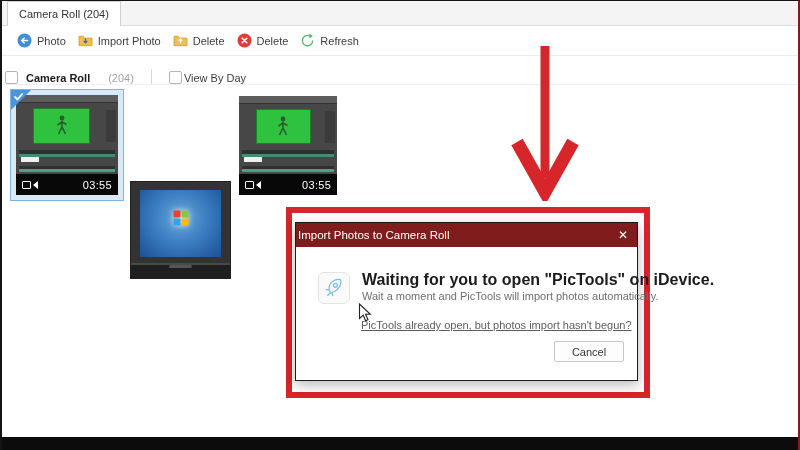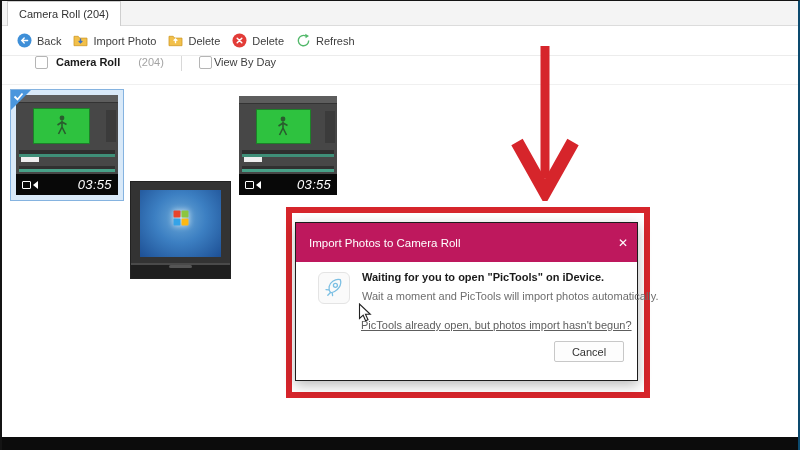--- a/index.html
+++ b/index.html
@@ -1,36 +1,36 @@
 <!DOCTYPE html>
 <html><head>
 <meta charset="utf-8">
 <style>
   * { margin:0; padding:0; box-sizing:border-box; }
   body { background:#888; font-family:"Liberation Sans", sans-serif; }
   .screen{
     position:relative; width:800px; height:450px; background:#fff; overflow:hidden;
-    border-left:2px solid #141414; border-right:2px solid #0c4a6e; border-top:1px solid #141414;
+    border-left:2px solid #141414; border-right:2px solid #7f1d1d; border-top:1px solid #141414;
   }
   .bottom-bar{ position:absolute; left:0; right:0; bottom:0; height:13px; background:#0c0c0c; }
 
   
   .tab-bar{ height:25px; background:#f4f4f4; border-bottom:1px solid #dcdcdc; position:relative; }
   .tab{ position:absolute; left:5px; top:0; height:25px; background:#fff;
         border:1px solid #cfcfcf; border-bottom:none; display:flex; align-items:center;
         padding:0 11px; font-size:11px; color:#333; }
 
   
   .toolbar{ height:30px; display:flex; align-items:center; padding-left:15px; gap:12px;
             background:#fff; border-bottom:1px solid #ececec; }
   .tbtn{ display:flex; align-items:center; gap:5px; font-size:11px; color:#3d3d3d; cursor:default; white-space:nowrap; }
   .tbtn svg{ display:block; }
 
   
-  .filter-row{ height:29px; display:flex; align-items:flex-start; padding-left:33px; font-size:11px; background:#fff; border-bottom:1px solid #f0f0f0;}
+  .filter-row{ height:29px; display:flex; align-items:flex-end; padding-left:3px; font-size:11px; background:#fff; border-bottom:1px solid #f0f0f0;}
   .checkbox{ width:13px; height:13px; border:1px solid #b5b5b5; border-radius:2px; background:#fff; }
   .f-label-bold{ font-weight:bold; color:#1a1a1a; margin-left:8px; }
   .f-count{ color:#a3a3a3; margin-left:18px; }
   .f-divider{ width:1px; height:15px; background:#d8d8d8; margin:0 17px; }
   .f-label{ color:#3d3d3d; margin-left:2px; }
 
   
   .sel-frame{ position:absolute; left:8px; top:88px; width:114px; height:112px;
               background:#d9e9f8; border:1px solid #85b3e0; padding:5px; }
   .sel-check{ position:absolute; left:0; top:0; z-index:3; }
@@ -41,21 +41,21 @@
              display:flex; align-items:center; justify-content:center; }
   .vt-panel{ position:absolute; right:2%; top:15%; width:10%; height:32%; background:#3b3b3b; }
   .vt-row1{ position:absolute; left:3%; top:55%; right:3%; height:4%; background:#2f2f2f; box-shadow:0 3px 0 #3f8f78; }
   .vt-chip{ position:absolute; left:5%; top:62%; width:18%; height:5%; background:#efefef; }
   .vt-row2{ position:absolute; left:3%; top:71%; right:3%; height:3%; background:#303030; box-shadow:0 3px 0 #48a188; }
   .vt-bottom{ position:absolute; left:0; right:0; bottom:0; height:21%; background:#080808;
               display:flex; align-items:center; padding:0 6%; }
   .cam-body{ width:9px; height:8px; border:1.6px solid #fff; border-radius:1px; }
   .cam-lens{ width:0; height:0; border-top:4px solid transparent; border-bottom:4px solid transparent;
              border-right:5px solid #fff; margin-left:2px; }
-  .vt-dur{ margin-left:auto; color:#fff; font-size:13px; letter-spacing:.3px;font-style:italic; }
+  .vt-dur{ margin-left:auto; color:#fff; font-size:11px; letter-spacing:.3px; }
 
   .laptop{ position:relative; width:100%; height:100%; background:#333; overflow:hidden; border:1px solid #222; }
   .laptop-screen{ position:absolute; left:9%; top:8%; right:9%; bottom:22%;
      background:radial-gradient(ellipse at 50% 42%, #6aa8d8 0%, #3c7fc2 45%, #1d4f94 100%); }
   .win-logo{ position:absolute; left:50%; top:42%; transform:translate(-50%,-50%);
      display:grid; grid-template-columns:7px 7px; grid-template-rows:7px 7px; gap:1px; filter:drop-shadow(0 0 3px rgba(255,255,255,.8)); }
   .win-logo i{ display:block; border-radius:1px; }
   .laptop-base{ position:absolute; left:0; right:0; bottom:0; height:16%; background:#1f1f1f; border-top:2px solid #4a4a4a; }
   .laptop-hinge{ position:absolute; left:38%; right:38%; bottom:10%; height:4%; background:#555; border-radius:2px; }
 
@@ -69,26 +69,26 @@
       #4e5c44; }
 
   
   .red-box{ position:absolute; left:284px; top:206px; width:364px; height:191px;
             border:6px solid #d6252b; z-index:8; }
   .red-arrow{ position:absolute; left:505px; top:40px; z-index:8; }
 
   
   .dialog{ position:absolute; left:293px; top:221px; width:343px; height:159px; background:#fff;
            border:1px solid #1c1c1c; box-shadow:0 4px 12px rgba(0,0,0,.28); z-index:9; }
-  .dlg-titlebar{ height:39px; background:#be185d; color:#fff; display:flex; align-items:center;
-                 padding:0 9px 0 13px; font-size:11.5px; }
+  .dlg-titlebar{ height:24px; background:#7f1d1d; color:#fff; display:flex; align-items:center;
+                 padding:0 9px 0 2px; font-size:11.5px; }
   .dlg-close{ margin-left:auto; font-size:12px; line-height:1; cursor:default; color:#fff; }
   .dlg-iconbox{ position:absolute; left:22px; top:49px; width:32px; height:32px; background:#fafafa;
                 border:1px solid #e4e4e4; border-radius:6px; display:flex; align-items:center; justify-content:center; }
-  .dlg-heading{ position:absolute; left:66px; top:48px; font-size:11px; font-weight:bold; color:#1b1b1b; white-space:nowrap; }
+  .dlg-heading{ position:absolute; left:66px; top:48px; font-size:16px; font-weight:bold; color:#1b1b1b; white-space:nowrap; }
   .dlg-sub{ position:absolute; left:66px; top:67px; font-size:11px; color:#6e6e6e; white-space:nowrap; }
   .dlg-cursor{ position:absolute; left:62px; top:80px; }
   .dlg-link{ position:absolute; left:65px; top:96px; font-size:11px; color:#5d5d5d;
              text-decoration:underline; white-space:nowrap; cursor:default; }
   .dlg-cancel{ position:absolute; left:258px; top:118px; width:70px; height:21px; background:#fdfdfd;
                border:1px solid #c8c8c8; border-radius:2px; font-size:11px; color:#333;
                display:flex; align-items:center; justify-content:center; cursor:default; }
 </style>
 </head>
 <body>
@@ -102,21 +102,21 @@
   </div>
 
   <div class="toolbar">
     <div class="tbtn">
       <span>
         <svg width="15" height="15" viewBox="0 0 15 15">
             <circle cx="7.5" cy="7.5" r="7" fill="#3e8fd8"></circle>
             <path d="M10.6 7.5 H5 M7.2 5.1 L4.8 7.5 L7.2 9.9" stroke="#fff" stroke-width="1.4" fill="none" stroke-linecap="round"></path>
           </svg>
       </span>
-      <span>Back</span>
+      <span>Photo</span>
     </div>
     <div class="tbtn">
       <span>
         <svg width="15" height="15" viewBox="0 0 15 15">
             <path d="M1 3.3 h4.2 l1.5 1.8 h7.3 V12.7 H1 Z" fill="#f2c04a" stroke="#cf9b28" stroke-width="0.8"></path>
             <path d="M7.5 5.6 v4.2 M5.7 8 L7.5 9.9 L9.3 8" stroke="#3f6fc0" stroke-width="1.3" fill="none"></path>
           </svg>
       </span>
       <span>Import Photo</span>
     </div>

